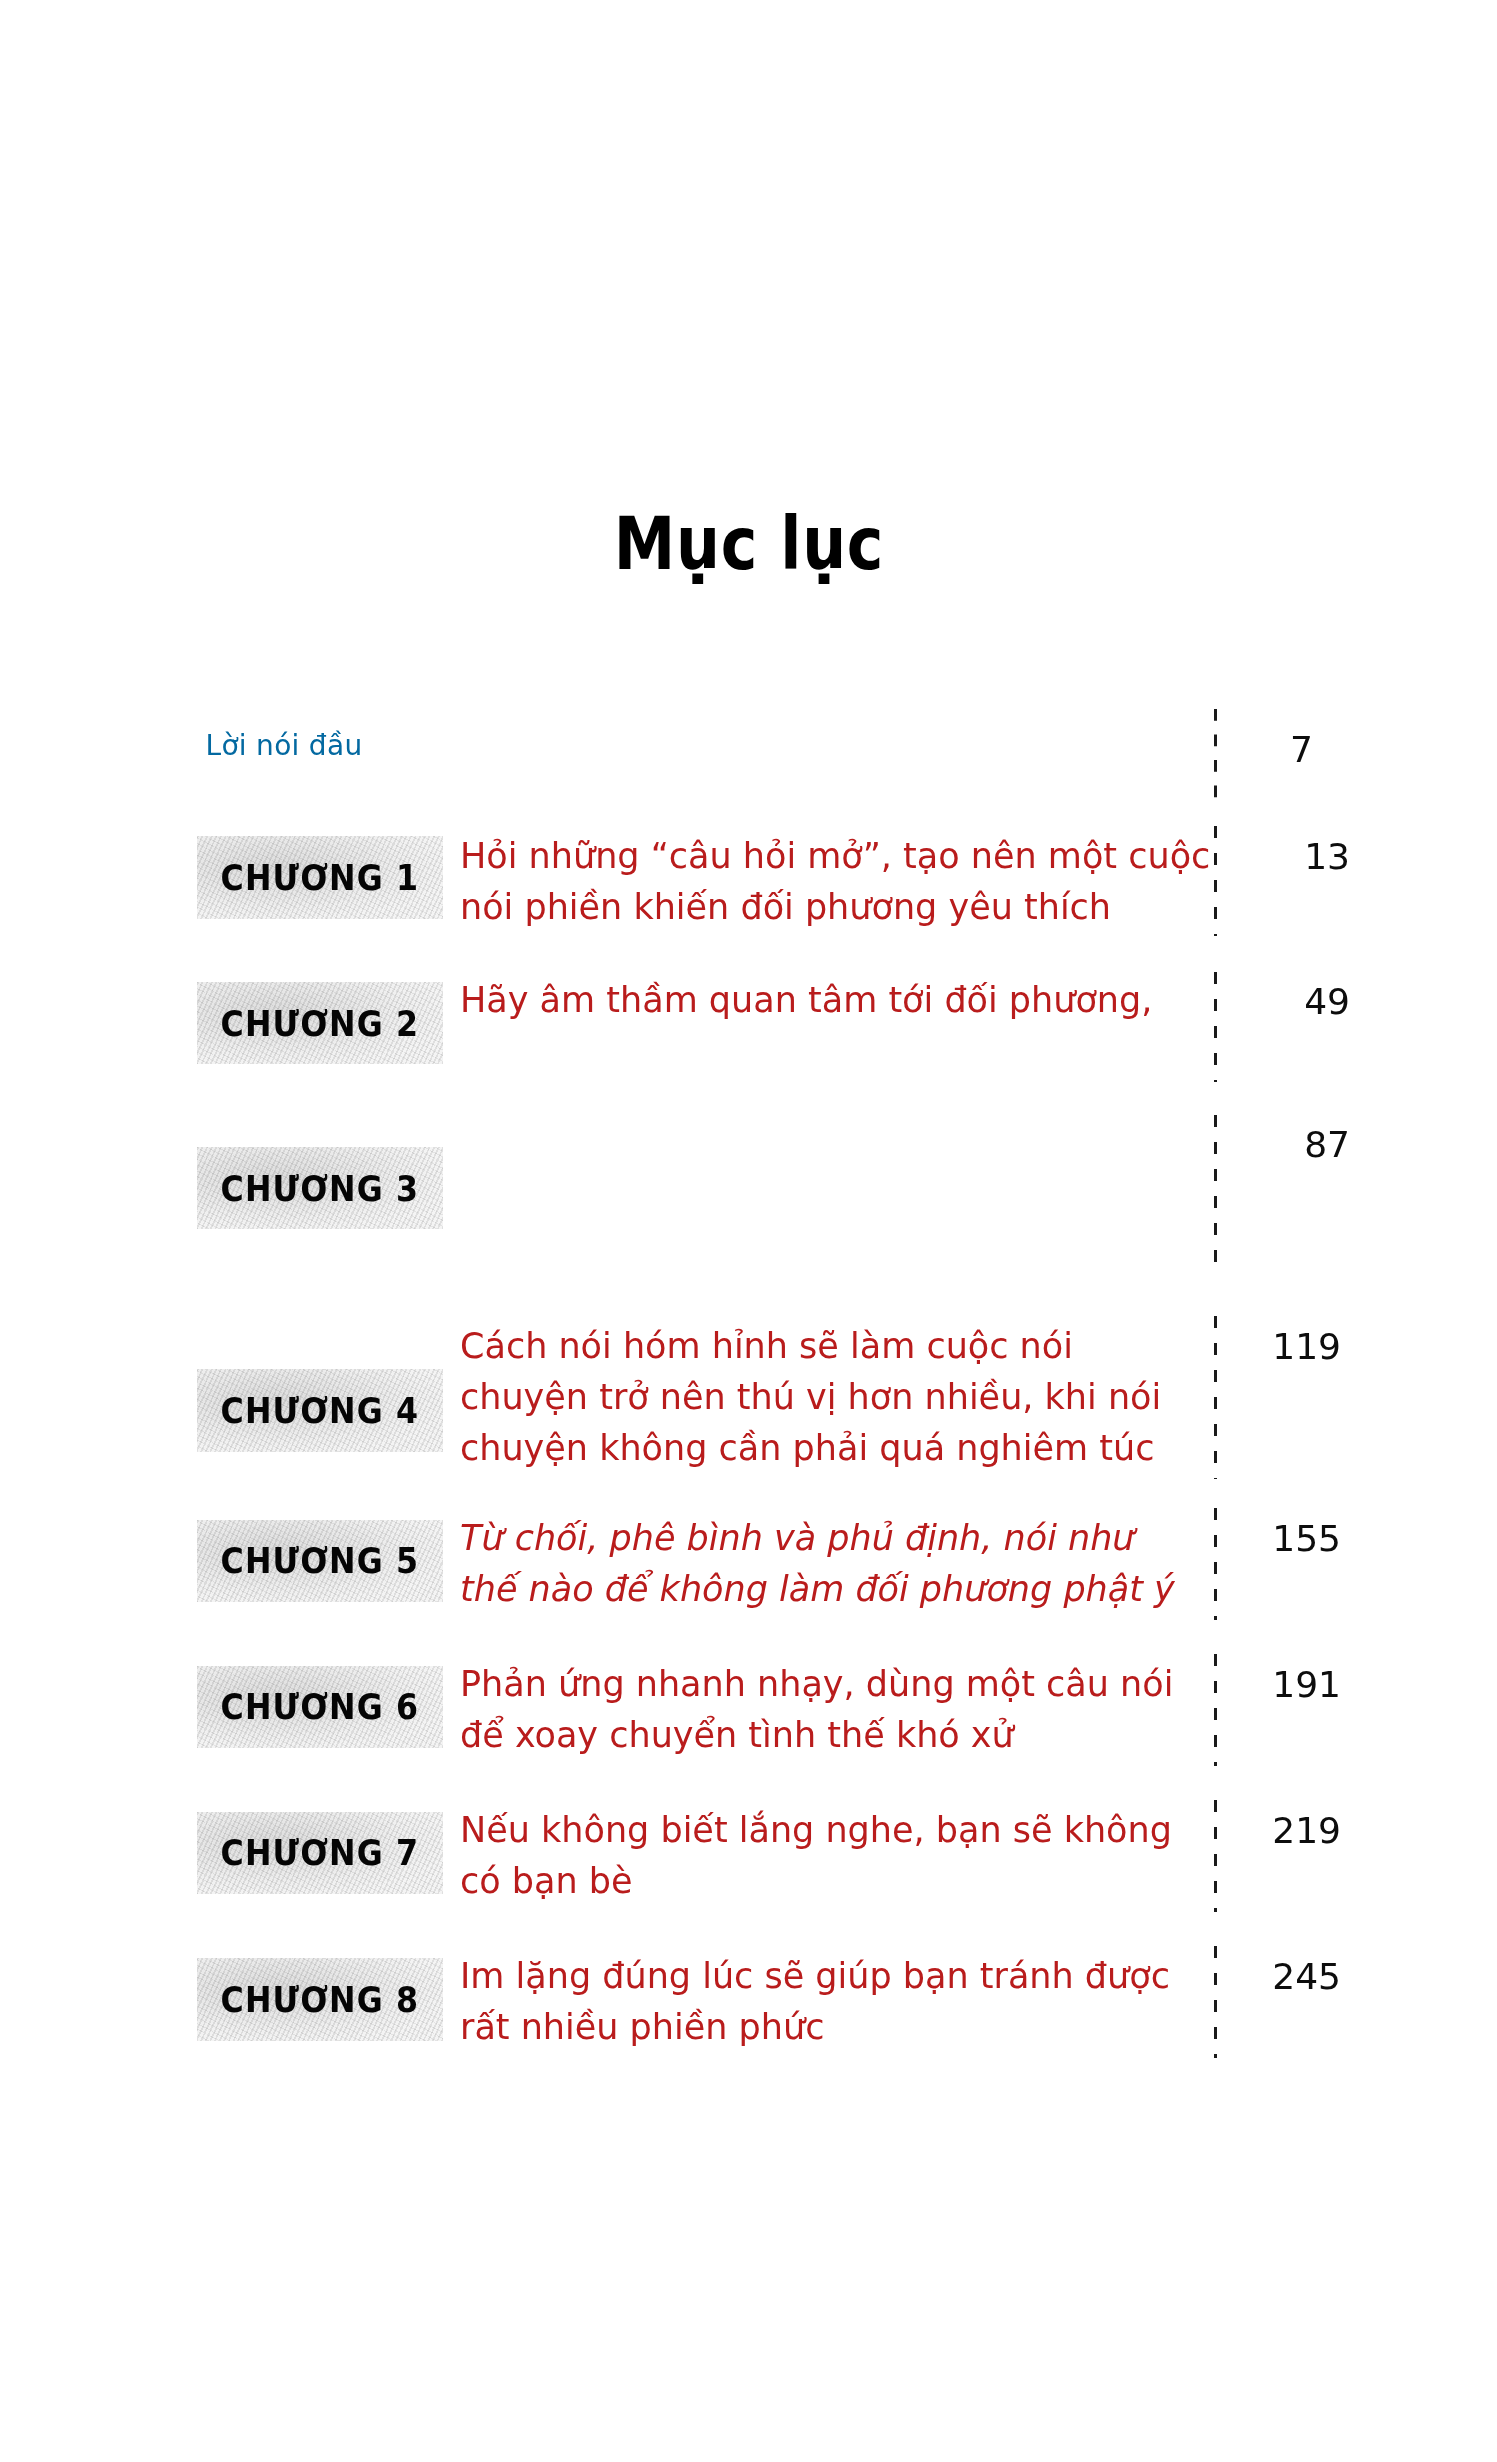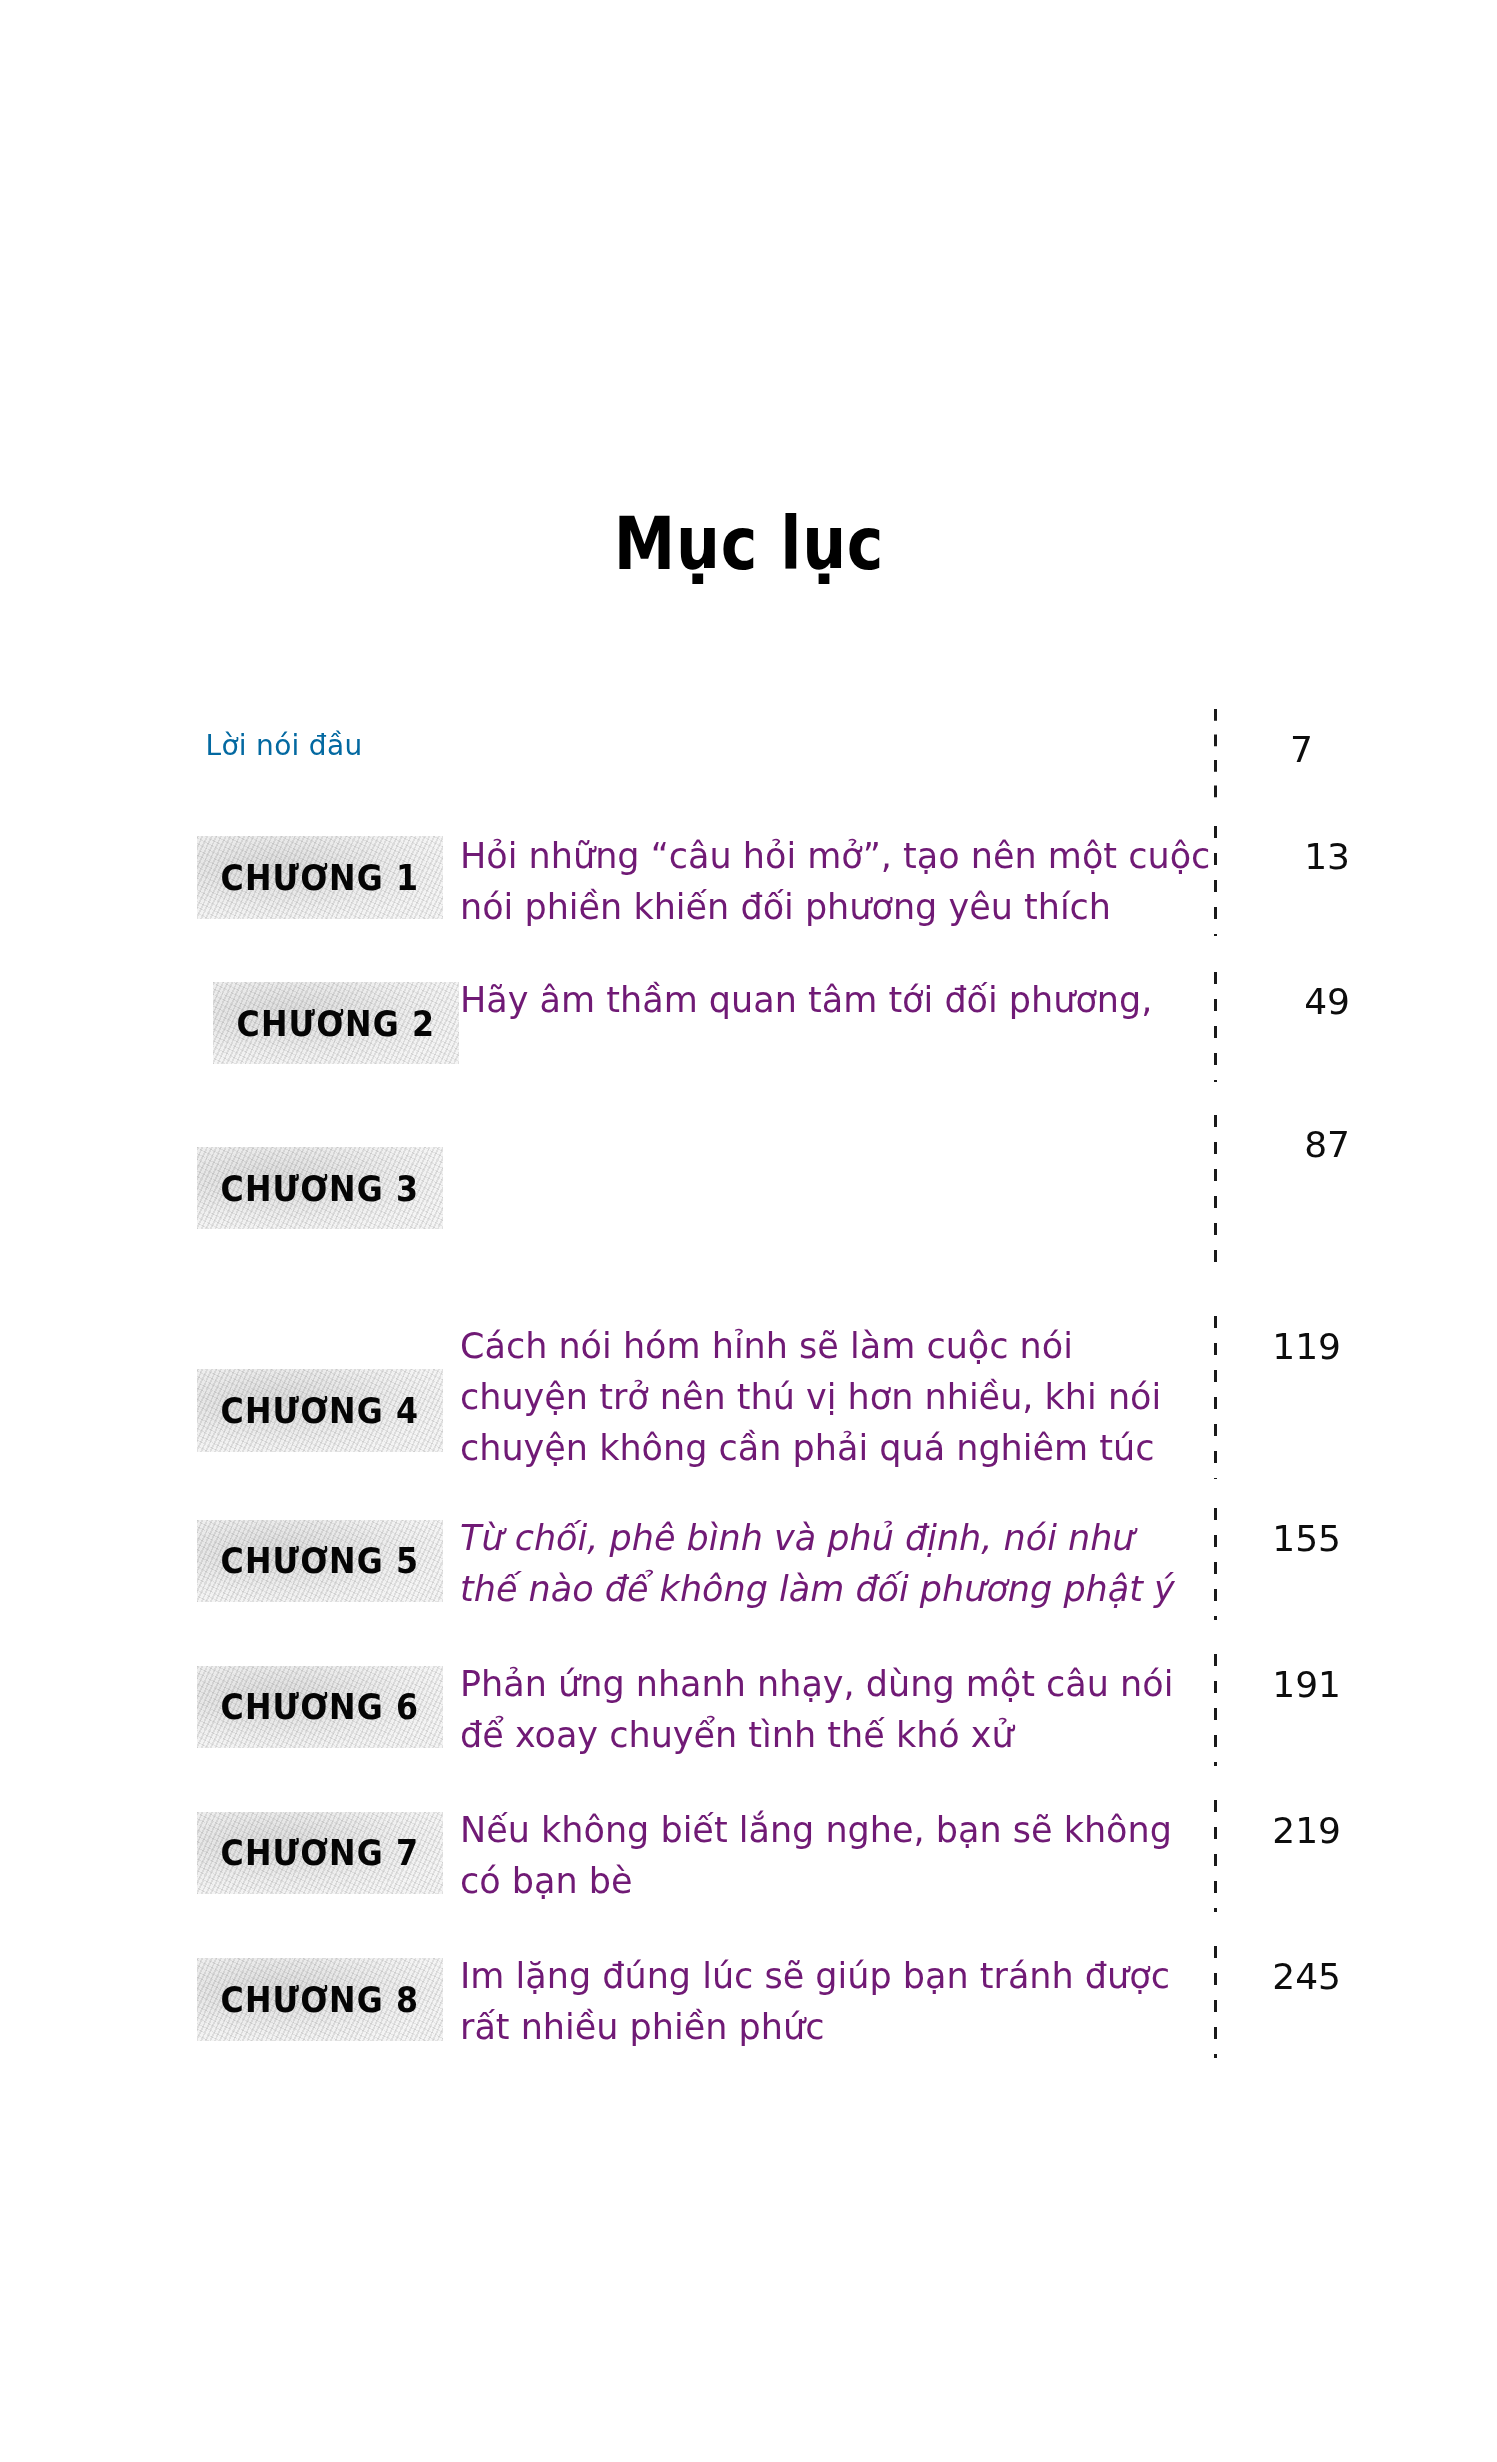--- a/index.html
+++ b/index.html
@@ -104,21 +104,21 @@
     color: #050505;
     transform: scaleX(0.88);
     white-space: nowrap;
   }
   .chap-text {
     position: absolute;
     left: 263px;
     width: 747px;
     font-size: 35px;
     line-height: 51px;
-    color: #701a75;
+    color: #b91c1c;
   }
   .chap-text .ln {
     display: block;
     white-space: nowrap;
   }
   .chap-text .ln.justify {
     display: block;
     text-align: justify;
   }
   .chap-dots {
@@ -159,21 +159,21 @@
       </div>
       <div class="chap-text" style="top:12px;">
         <span class="ln">Hỏi những “câu hỏi mở”, tạo nên một cuộc</span>
         <span class="ln">nói phiền khiến đối phương yêu thích</span>
       </div>
       <div class="chap-dots" style="top:6.8px;height:110px;"></div>
       <div class="chap-page" style="top:17px;">13</div>
     </div>
 
     <div class="chapter-row" style="height:143px;">
-      <div class="chap-badge" style="top:10.2px;height:82px;margin-left:16px;">
+      <div class="chap-badge" style="top:10.2px;height:82px;">
         <span class="chap-badge-text">CHƯƠNG 2</span>
       </div>
       <div class="chap-text" style="top:3.4px;">
         <span class="ln">Hãy âm thầm quan tâm tới đối phương,</span>
       </div>
       <div class="chap-dots" style="top:0px;height:110px;"></div>
       <div class="chap-page" style="top:8.5px;">49</div>
     </div>
 
     <div class="chapter-row" style="height:194px;">

